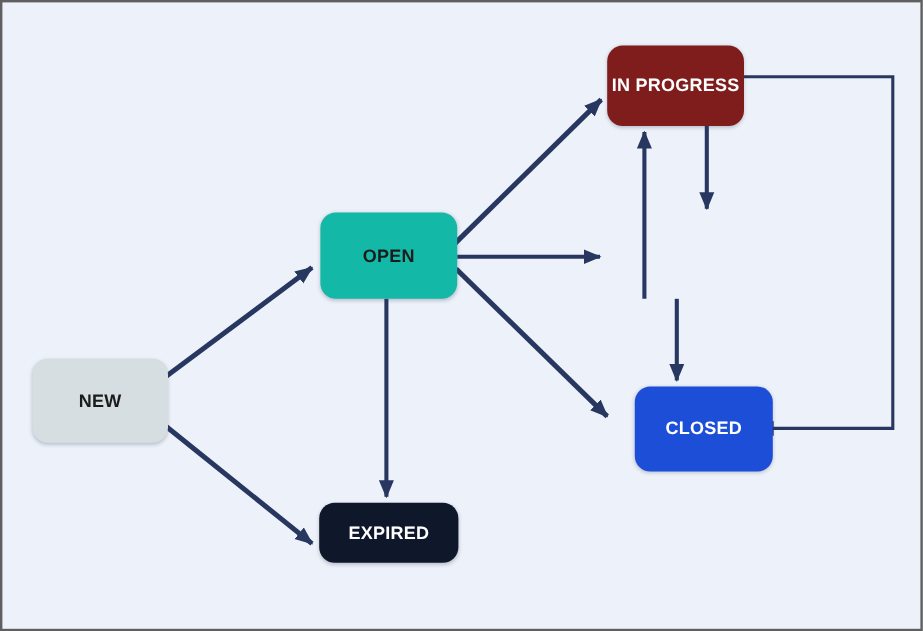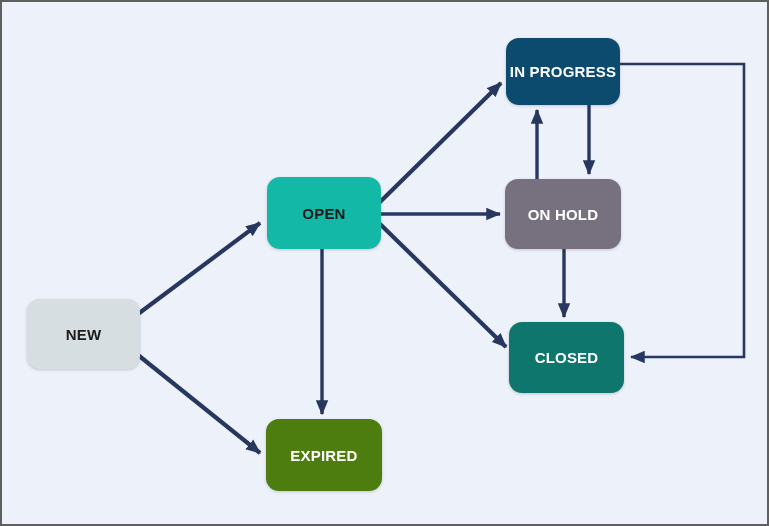--- a/index.html
+++ b/index.html
@@ -31,24 +31,24 @@
     align-items: center;
     justify-content: center;
     font-weight: bold;
     font-size: 15px;
     letter-spacing: 0.2px;
     box-shadow: 0 1px 3px rgba(50, 60, 90, 0.25);
     user-select: none;
   }
   .node-new         { left: 25px;  top: 297px; width: 113px; height: 70px; background: #d6dee1; color: #1b1b1b; text-align: center; }
   .node-open        { left: 265px; top: 175px; width: 114px; height: 72px; background: #14b8a6; color: #1b1b1b; }
-  .node-in-progress { left: 504px; top: 36px;  width: 114px; height: 67px; background: #0c4a6e; color: #ffffff; }
+  .node-in-progress { left: 504px; top: 36px;  width: 114px; height: 67px; background: #7f1d1d; color: #ffffff; }
   .node-on-hold     { left: 503px; top: 177px; width: 116px; height: 70px; background: #76707f; color: #ffffff; }
-  .node-closed      { left: 507px; top: 320px; width: 115px; height: 71px; background: #0f766e; color: #ffffff; }
-  .node-expired     { left: 264px; top: 417px; width: 116px; height: 72px; background: #4d7c0f; color: #ffffff; }
+  .node-closed      { left: 527px; top: 320px; width: 115px; height: 71px; background: #1d4ed8; color: #ffffff; }
+  .node-expired     { left: 264px; top: 417px; width: 116px; height: 50px; background: #0f172a; color: #ffffff; }
   .edge {
     stroke: #27375f;
     fill: none;
   }
   .edge-thick { stroke-width: 4.2px; }
   .edge-mid   { stroke-width: 3.4px; }
   .edge-thin  { stroke-width: 2.6px; }
 </style>
 </head>
 <body>
@@ -88,23 +88,20 @@
   </div>
 
   <div class="node node-open">
     <span>OPEN</span>
   </div>
 
   <div class="node node-in-progress">
     <span>IN PROGRESS</span>
   </div>
 
-  <div class="node node-on-hold">
-    <span>ON HOLD</span>
-  </div>
 
   <div class="node node-closed">
     <span>CLOSED</span>
   </div>
 
   <div class="node node-expired">
     <span>EXPIRED</span>
   </div>
 
 </div>

